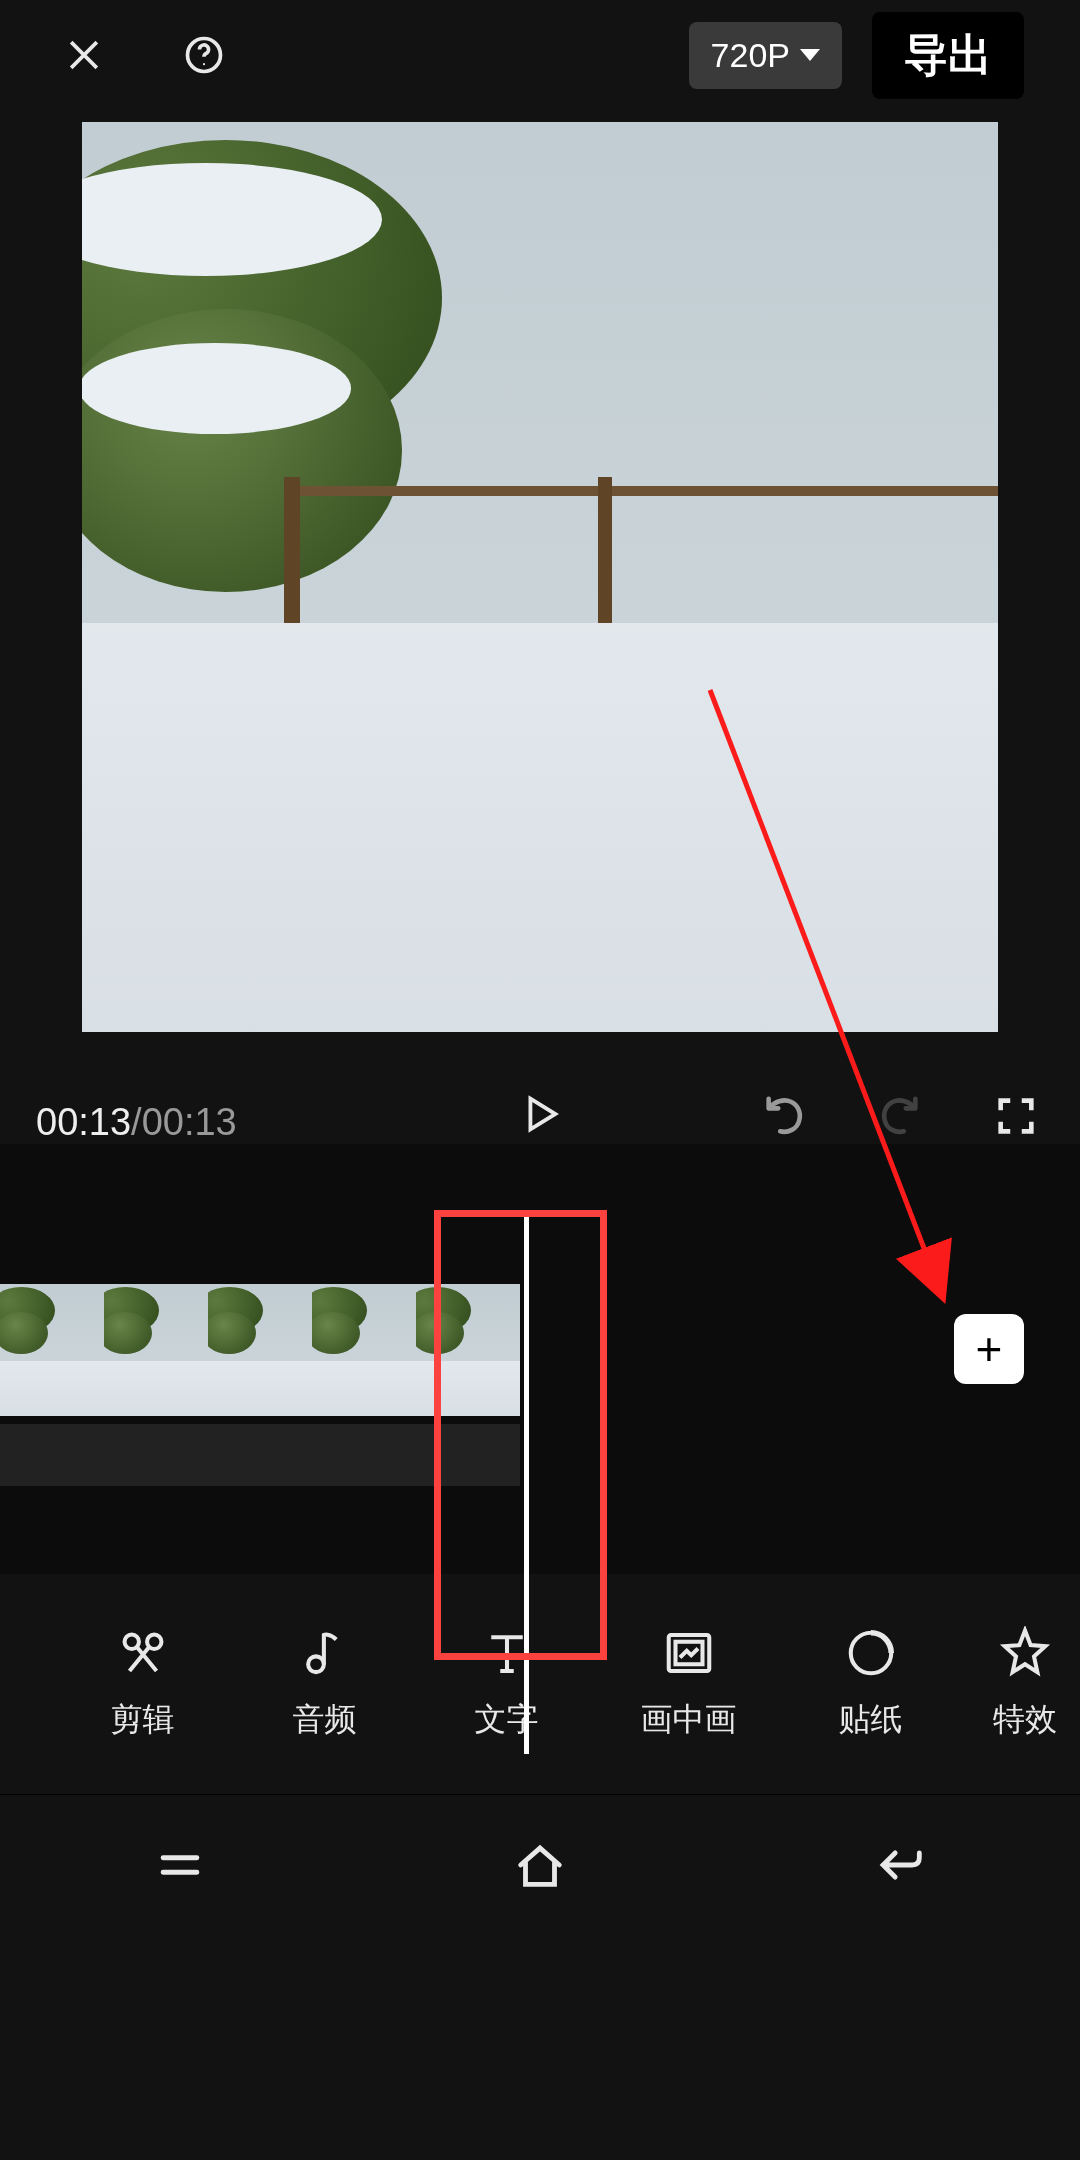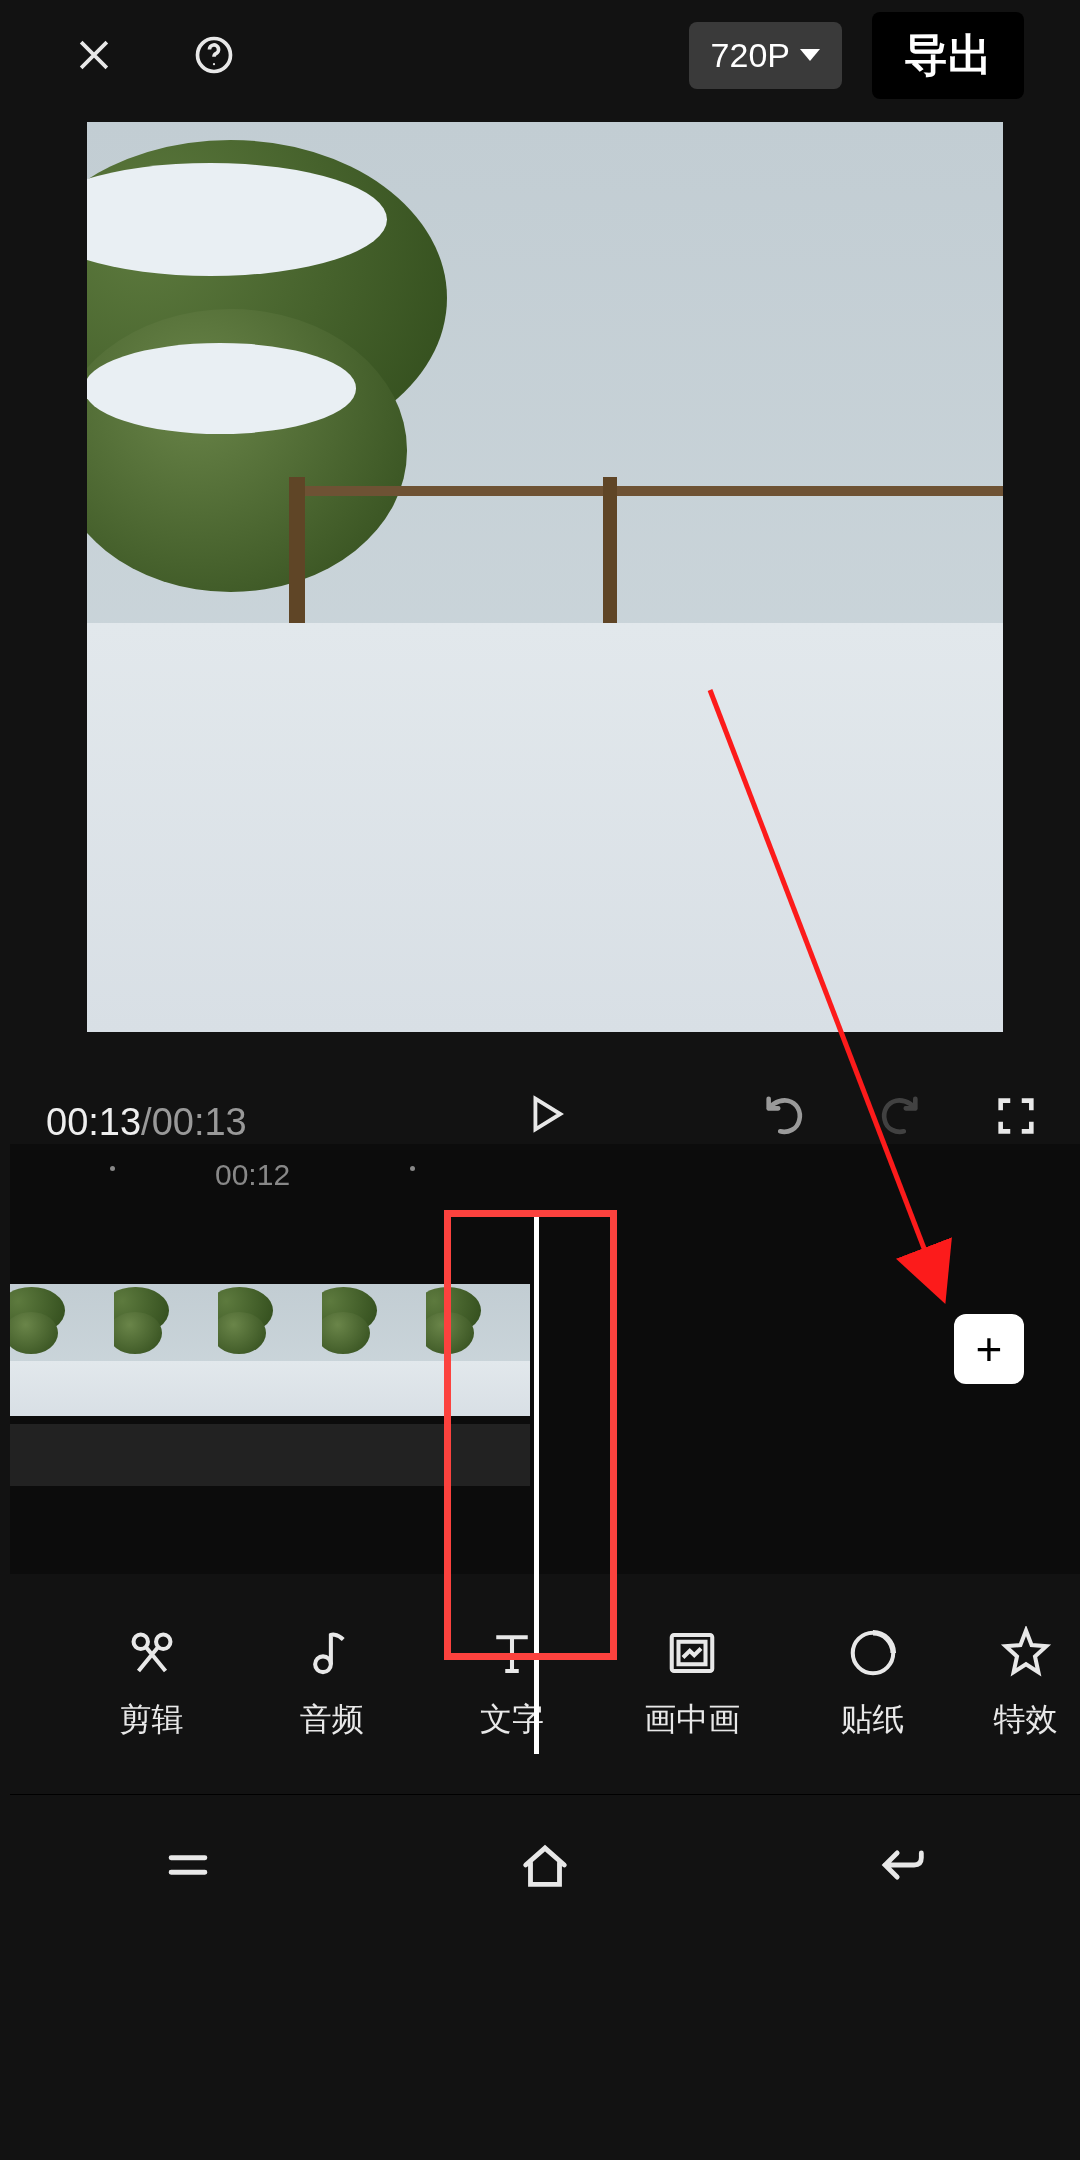--- a/index.html
+++ b/index.html
@@ -1,17 +1,17 @@
 <!DOCTYPE html>
 <html><head>
 <meta charset="utf-8">
 <style>
   * { margin: 0; padding: 0; box-sizing: border-box; }
   html, body { width: 1080px; height: 2160px; background: #000; font-family: -apple-system, "PingFang SC", sans-serif; overflow: hidden; }
-  .app { width: 1080px; height: 2160px; display: flex; flex-direction: column; position: relative; background: #121212; padding-left: 10px; }
+  .app { width: 1080px; height: 2160px; display: flex; flex-direction: column; position: relative; background: #121212; }
 
   
   .topbar { height: 110px; display: flex; align-items: center; padding: 0 56px 0 56px; }
   .topbar .left { display: flex; align-items: center; gap: 64px; }
   .topbar .spacer { flex: 1; }
   .icon-btn { width: 56px; height: 56px; display: flex; align-items: center; justify-content: center; cursor: pointer; }
   .icon-btn svg { width: 44px; height: 44px; }
   .res-btn { background: #3a3a3a; color: #fff; font-size: 34px; padding: 14px 22px; border-radius: 8px; display: flex; align-items: center; gap: 10px; margin-right: 30px; }
   .res-btn .tri { width: 0; height: 0; border-left: 10px solid transparent; border-right: 10px solid transparent; border-top: 12px solid #fff; }
   .export-btn { background: #000000; color: #fff; font-size: 44px; font-weight: 700; padding: 14px 32px; border-radius: 8px; }
@@ -168,25 +168,20 @@
       </div>
       <div class="icon-btn">
         <svg viewBox="0 0 24 24" fill="none" stroke="#e8e8e8" stroke-width="2.4">
             <path d="M4 9 L4 4 L9 4 M15 4 L20 4 L20 9 M20 15 L20 20 L15 20 M9 20 L4 20 L4 15"></path>
           </svg>
       </div>
     </div>
   </div>
 
   <div class="timeline">
-    <div class="ruler">
-      <div class="dot" style="left:100px;"></div>
-      <span class="tick" style="left:205px;">00:12</span>
-      <div class="dot" style="left:400px;"></div>
-    </div>
     <div class="tracks">
       <div class="clip">
         <div class="thumb">
             <div class="sky"></div>
             <div class="tree">
               <div class="tbranch tb1"></div>
               <div class="tbranch tb2"></div>
             </div>
             <div class="deck"></div>
             <div class="snowground"></div>

